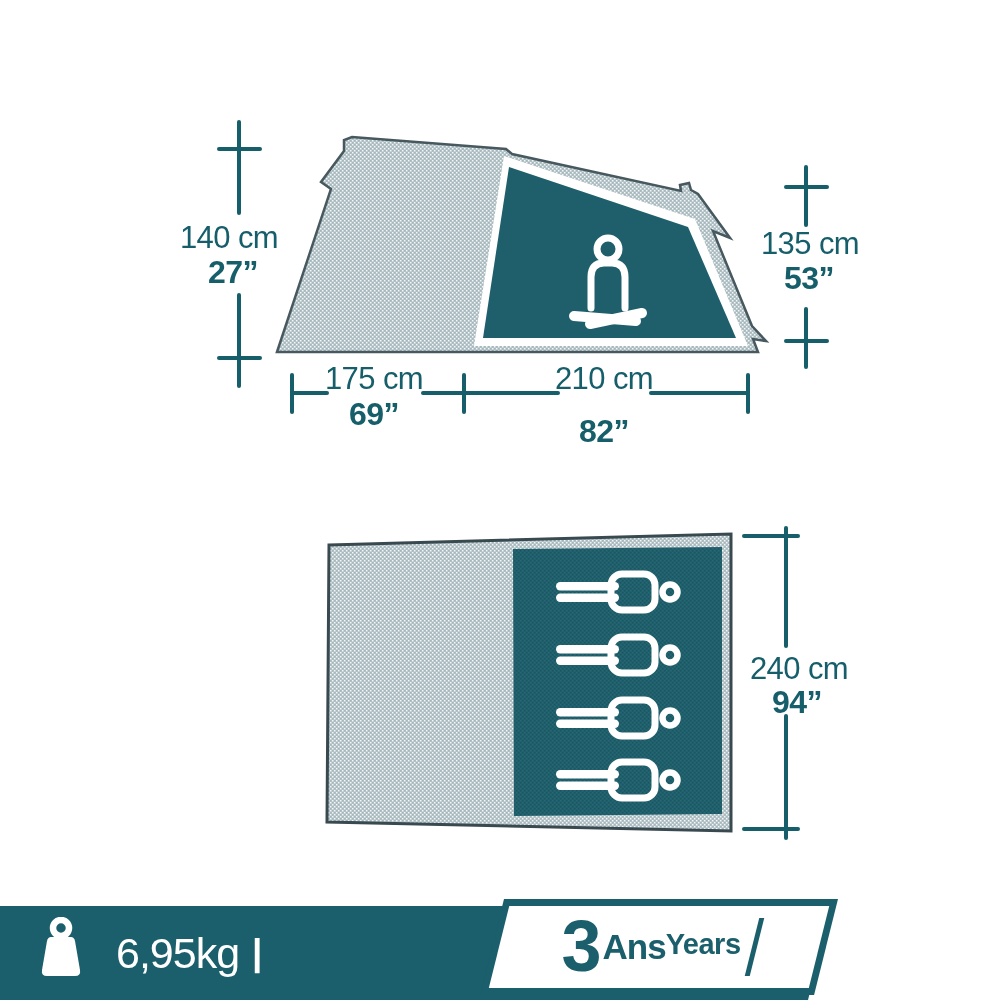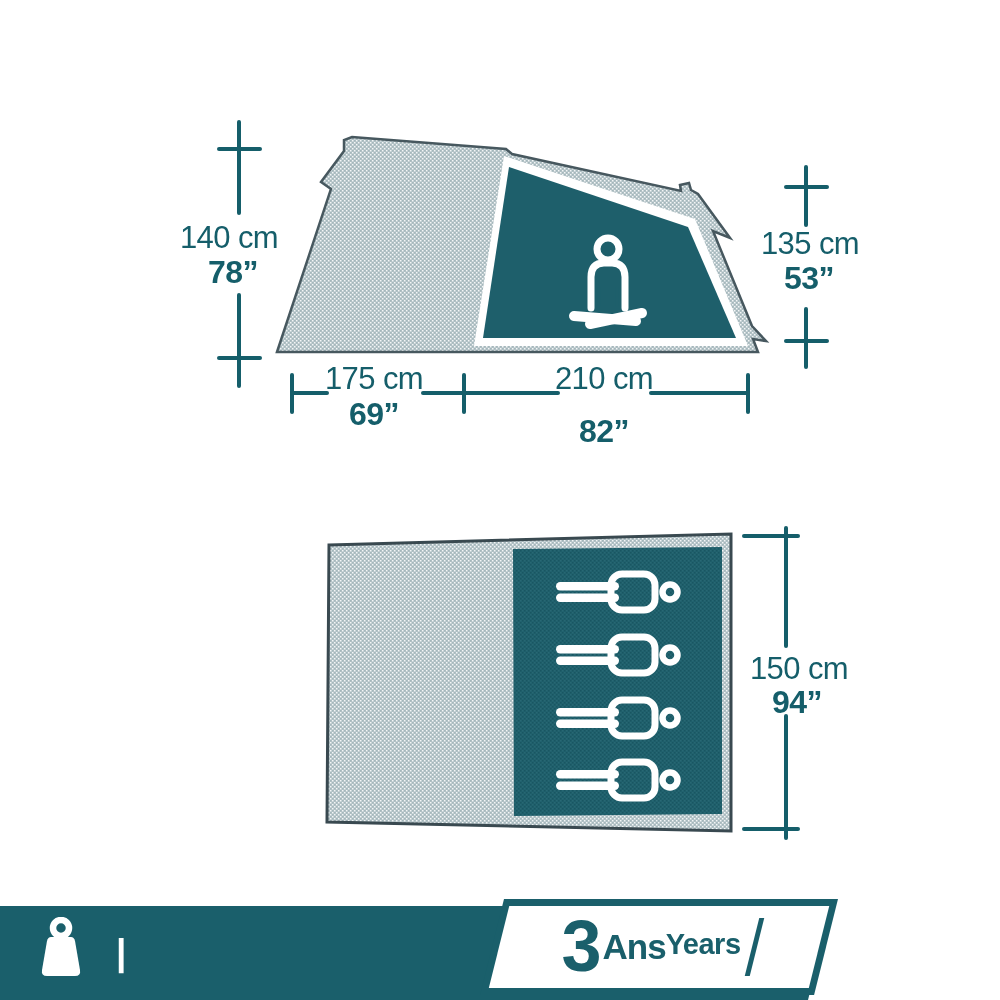--- a/index.html
+++ b/index.html
@@ -133,42 +133,43 @@
       <g>
         <line class="dimline" x1="786" y1="528" x2="786" y2="646"></line>
         <line class="dimline" x1="786" y1="716" x2="786" y2="838"></line>
         <line class="dimline" x1="744" y1="536" x2="798" y2="536"></line>
         <line class="dimline" x1="744" y1="829" x2="798" y2="829"></line>
       </g>
     </g>
   </svg>
 
   <div class="dim" style="left:229px;top:237px;text-align:right;">140 cm</div>
-  <div class="dim dim-bold" style="left:233px;top:272px;">78”</div>
+  <div class="dim dim-bold" style="left:233px;top:272px;">27”</div>
 
   <div class="dim" style="left:810px;top:243px;">135 cm</div>
   <div class="dim dim-bold" style="left:809px;top:278px;">53”</div>
 
   <div class="dim" style="left:374px;top:378px;">175 cm</div>
   <div class="dim dim-bold" style="left:374px;top:414px;">69”</div>
 
   <div class="dim" style="left:604px;top:378px;">210 cm</div>
   <div class="dim dim-bold" style="left:604px;top:431px;">82”</div>
 
-  <div class="dim" style="left:799px;top:668px;">150 cm</div>
+  <div class="dim" style="left:799px;top:668px;">240 cm</div>
   <div class="dim dim-bold" style="left:797px;top:702px;">94”</div>
 
   <div class="band"></div>
 
   <svg class="kettlebell" width="64" height="64" viewBox="0 0 64 64">
     <circle cx="32" cy="11" r="8" fill="none" stroke="#ffffff" stroke-width="6.5"></circle>
     <path fill="#ffffff" d="M22,20 L42,20 Q45,20 46,24 L51,53 Q52,59 46,59 L18,59 Q12,59 13,53 L18,24 Q19,20 22,20 Z"></path>
   </svg>
 
   <div class="weight-row">
+    <span class="w-metric">6,95kg</span>
     <span class="w-sep">|</span>
   </div>
 
   <div class="warranty-outer">
     <div class="warranty-inner"></div>
   </div>
   <div class="warranty-content">
     <span class="big3">3</span>
     <span class="unit-col">
       <span class="unit-fr">Ans</span>

